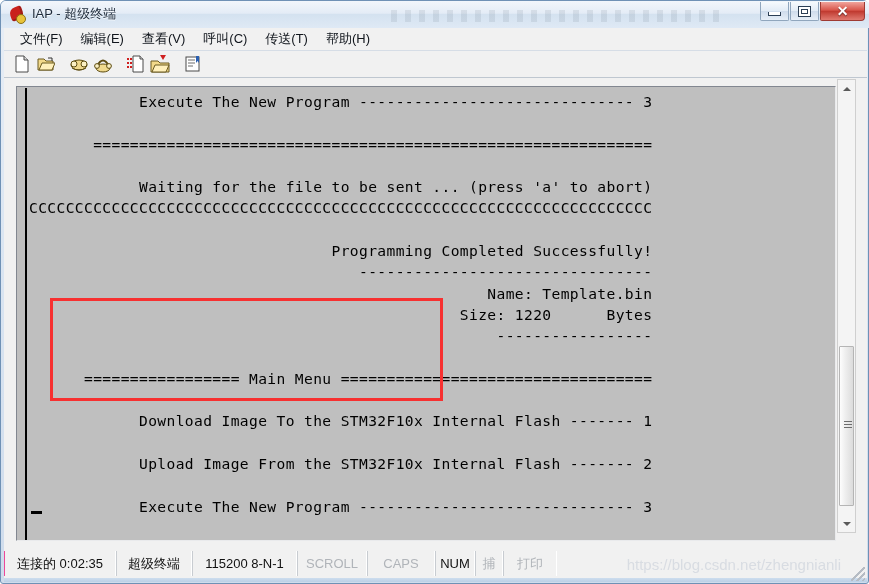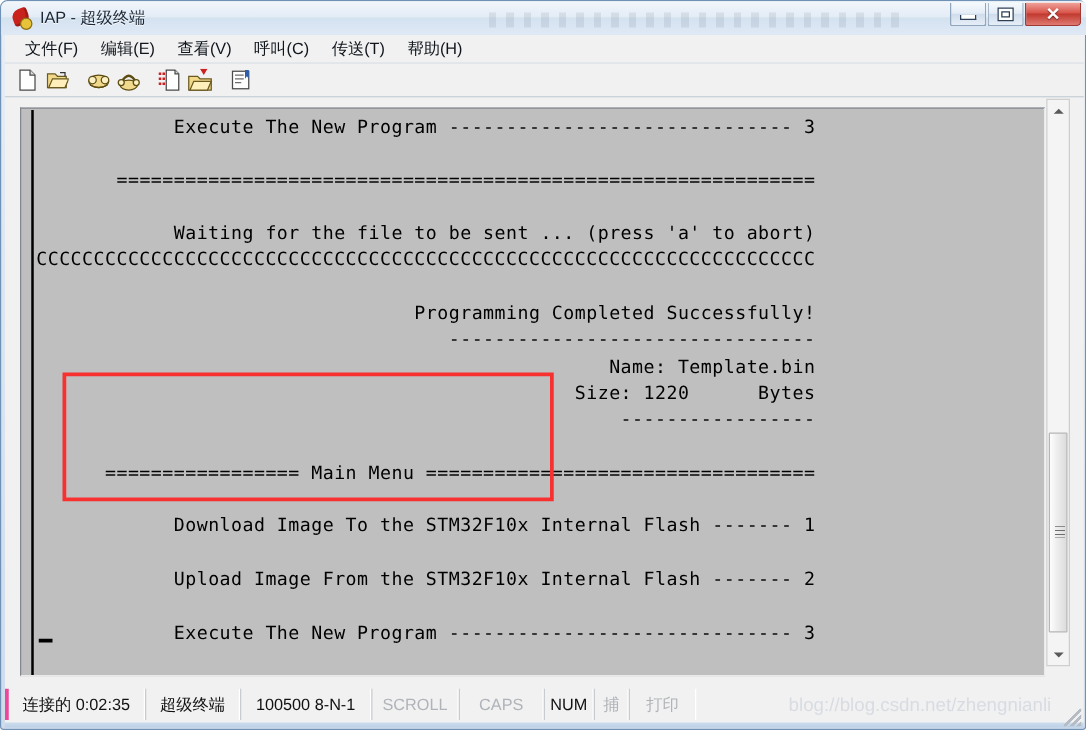--- a/index.html
+++ b/index.html
@@ -315,21 +315,21 @@
     border-left: 1px solid #c8ccd1;
     border-right: 1px solid #ffffff;
     display: flex;
     align-items: center;
     justify-content: center;
     font-size: 13px;
     color: #111111;
     white-space: nowrap;
     padding: 0 6px;
   }
-  .sb-cell.first { border-left: 3px solid #ec4899; }
+  .sb-cell.first { border-left: 1px solid #ec4899; }
   .sb-cell.dim { color: #b0b4b9; }
   #watermark {
     position: absolute;
     right: 26px;
     top: 8px;
     font-size: 15px;
     color: #d8dce2;
     white-space: nowrap;
     font-family: "Liberation Sans", sans-serif;
   }
@@ -502,25 +502,25 @@
       <div id="sb-grip"></div>
     </div>
     <div class="sb-arrow down">
       <span class="tri-down"></span>
     </div>
   </div>
 
   <div id="statusbar">
     <div class="sb-cell first" style="width:112px">连接的 0:02:35</div>
     <div class="sb-cell" style="width:76px">超级终端</div>
-    <div class="sb-cell" style="width:105px">100500 8-N-1</div>
+    <div class="sb-cell" style="width:105px">115200 8-N-1</div>
     <div class="sb-cell dim" style="width:70px">SCROLL</div>
     <div class="sb-cell dim" style="width:68px">CAPS</div>
     <div class="sb-cell" style="width:40px">NUM</div>
     <div class="sb-cell dim" style="width:28px">捕</div>
     <div class="sb-cell dim" style="width:54px">打印</div>
-    <div id="watermark">blog://blog.csdn.net/zhengnianli</div>
+    <div id="watermark">https://blog.csdn.net/zhengnianli</div>
   </div>
 
   <div id="bottom-edge"></div>
   <div id="resize-grip"></div>
 
 </div>
 
 </body></html>

